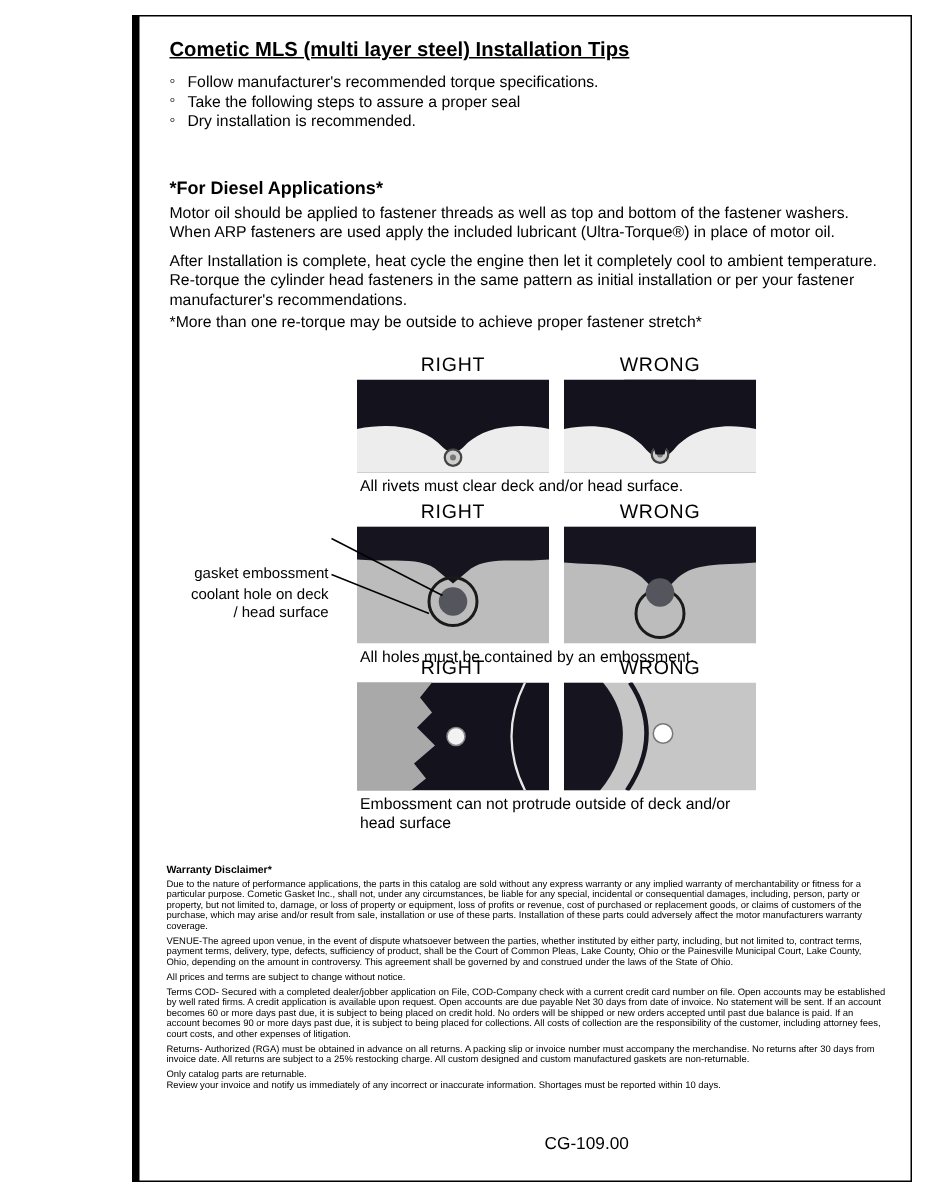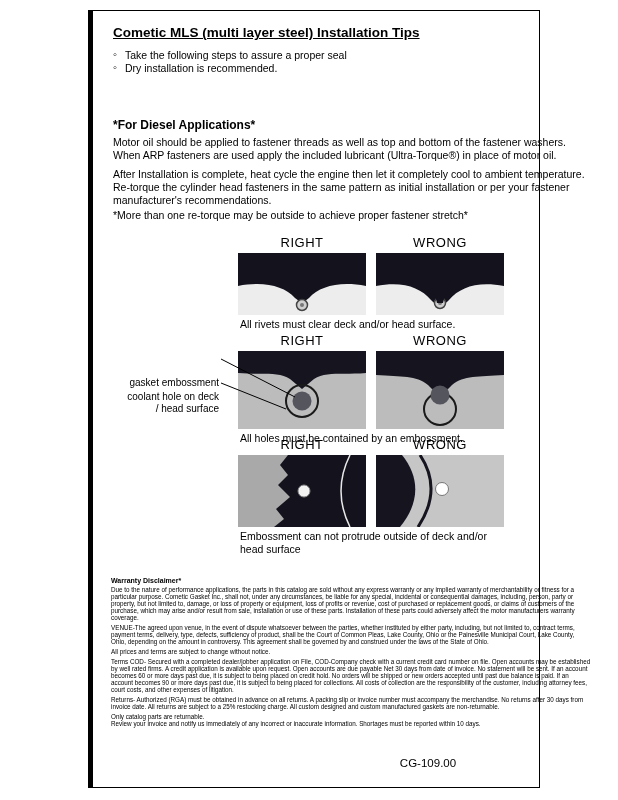--- a/index.html
+++ b/index.html
@@ -1,19 +1,19 @@
 <!DOCTYPE html>
 <html><head>
 <meta charset="utf-8">
 <style>
   html,body{margin:0;padding:0;background:#ffffff;}
   body{width:618px;height:800px;position:relative;overflow:hidden;
        font-family:"Liberation Sans", sans-serif;color:#000;}
 
-  .frame{position:absolute;left:88px;top:10px;width:452px;height:778px;
+  .frame{position:absolute;left:88px;top:10px;width:520px;height:778px;
          border:1px solid #000;border-left:5px solid #000;box-sizing:border-box;
          background:#fff;}
 
   .doc-title{position:absolute;left:20px;top:14px;font-size:13.5px;font-weight:bold;
              text-decoration:underline;white-space:nowrap;}
 
   .tips{position:absolute;left:20px;top:38px;font-size:10.5px;line-height:13px;}
   .tip{padding-left:12px;position:relative;}
   .tip::before{content:"◦";position:absolute;left:0;top:-1px;font-size:11px;}
   .subtips{margin-left:16px;}
@@ -41,31 +41,32 @@
   .callout{position:absolute;font-size:10px;line-height:11.5px;text-align:right;}
   .callout-coolant{left:34px;top:332px;width:92px;margin-top:48px;}
   .callout-emboss{left:30px;top:366px;width:96px;}
   .callout-lines{position:absolute;left:0;top:330px;pointer-events:none;}
 
   .warranty{position:absolute;left:18px;top:566px;width:480px;}
   .warranty-heading{font-size:7px;font-weight:bold;margin-bottom:2px;}
   .warranty p{font-size:6.3px;line-height:7px;margin:0 0 3px 0;}
   .warranty p.tight{margin:0;}
 
-  .doc-code{position:absolute;left:270px;top:746px;width:130px;text-align:center;
+  .doc-code{position:absolute;left:270px;top:746px;width:130px;
             font-size:11.5px;}
 </style>
 </head>
 <body>
 
 <div class="frame">
 
   <div class="doc-title">Cometic MLS (multi layer steel) Installation Tips</div>
 
   <div class="tips">
+    <div class="tip">Follow manufacturer's recommended torque specifications.</div>
     <div class="tip">Take the following steps to assure a proper seal</div>
     <div class="tip">Dry installation is recommended.</div>
   </div>
 
   <div class="diesel-heading">*For Diesel Applications*</div>
   <div class="para para1">Motor oil should be applied to fastener threads as well as top and bottom of the fastener washers. When ARP fasteners are used apply the included lubricant (Ultra-Torque®) in place of motor oil.</div>
   <div class="para para2">After Installation is complete, heat cycle the engine then let it completely cool to ambient temperature. Re-torque the cylinder head fasteners in the same pattern as initial installation or per your fastener manufacturer's recommendations.</div>
   <div class="note">*More than one re-torque may be outside to achieve proper fastener stretch*</div>
 
   <div class="diag-row row1">

